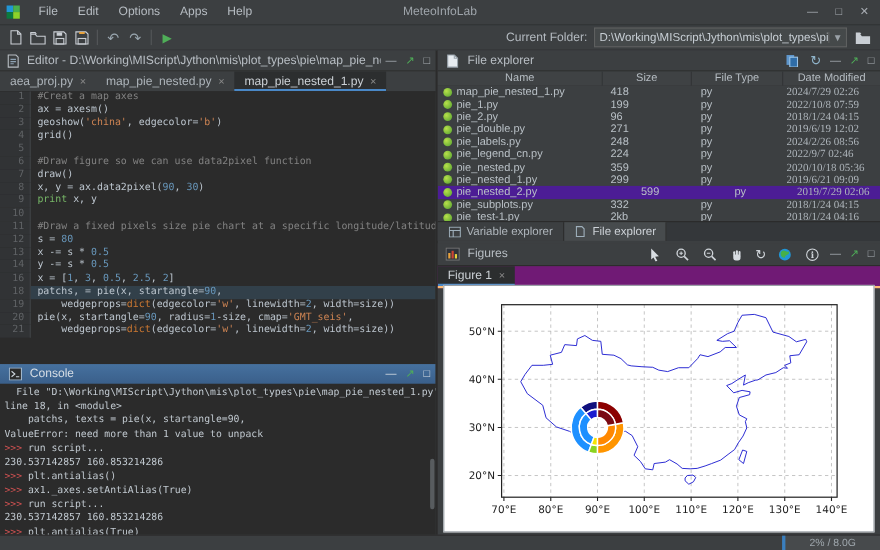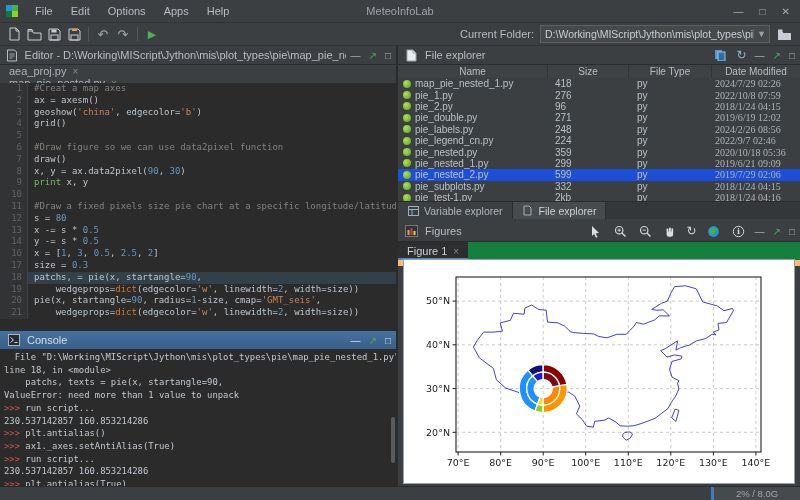--- a/index.html
+++ b/index.html
@@ -32,21 +32,21 @@
   .vsplit{position:absolute;top:46px;left:396px;width:2px;bottom:13px;background:#2b2b2b;}
   .panel{position:absolute;left:0;right:0;background:#3c3f41;}
   .panel-header{height:18px;display:flex;align-items:center;gap:5px;padding:0 5px;
     background:#3c3f41;border-bottom:1px solid #2b2b2b;color:#b8bec4;}
   .panel-header .ph-title{white-space:nowrap;overflow:hidden;}
   .panel-controls{margin-left:auto;display:flex;align-items:center;gap:8px;flex:none;}
   .ctl{font-size:10px;color:#a9afb5;}
   .ctl.green{color:#4fae58;}
   
   .editor-panel{top:0;height:285px;}
-  .tabbar{height:18px;display:flex;background:#3c3f41;border-bottom:1px solid #2b2b2b;flex-direction:column;}
+  .tabbar{height:18px;display:flex;background:#3c3f41;border-bottom:1px solid #2b2b2b;}
   .tab{display:flex;align-items:center;gap:6px;padding:0 9px;color:#adb4ba;}
   .tab .tclose{color:#888;font-size:10px;}
   .tab.active{background:#2c2e2f;color:#ccd1d6;box-shadow:inset 0 -2px 0 #4a88c7;}
   .code{position:absolute;top:37px;left:0;right:0;bottom:0;background:#2b2b2b;overflow:hidden;
     font-family:"DejaVu Sans Mono",monospace;font-size:9px;line-height:11.8px;}
   .code-line{display:flex;height:11.8px;}
   .code-line.hl .ct{background:#32404a;}
   .gut{width:22px;flex:none;text-align:right;padding-right:5px;color:#606366;background:#313335;border-right:1px solid #3f4245;}
   .ct{flex:1;padding-left:6px;white-space:pre;color:#bdc6cf;}
   .cmt{color:#828282;}
@@ -62,33 +62,33 @@
     color:#c2cad1;white-space:pre;}
   .prompt{color:#d25252;}
   .vscroll{position:absolute;right:1px;top:86px;width:4px;height:46px;background:#585c5f;border-radius:2px;}
   
   .file-panel{top:0;height:173px;}
   .fcols{display:flex;height:13px;background:#3f4244;border-bottom:1px solid #2b2b2b;color:#b6bdc3;font-size:10px;}
   .fcol{text-align:center;line-height:13px;border-right:1px solid #323537;overflow:hidden;}
   .c0{width:149px;}.c1{width:80px;}.c2{width:82px;}.c3{flex:1;border-right:none;}
   .frows{position:absolute;top:32px;left:0;right:0;bottom:17px;overflow:hidden;background:#3c3f41;}
   .frow{display:flex;height:11.4px;align-items:center;font-size:10px;color:#b9c0c6;}
-  .frow.sel{background:#1d4ed8;}
+  .frow.sel{background:#4c1d95;text-align:center;}
   .fcell{overflow:hidden;white-space:nowrap;}
   .fname{width:149px;display:flex;align-items:center;gap:4px;padding-left:5px;box-sizing:border-box;}
   .fsize{width:80px;padding-left:8px;box-sizing:border-box;}
   .ftype{width:82px;padding-left:10px;box-sizing:border-box;}
   .fdate{flex:1;padding-left:6px;color:#adb4ba;font-family:Liberation Serif, serif;}
   .pyicon{width:8px;height:8px;border-radius:50%;background:radial-gradient(circle at 35% 35%,#b8e04a,#4f9e2f);flex:none;}
   .btabs{position:absolute;bottom:0;left:0;right:0;height:17px;display:flex;background:#34373a;border-top:1px solid #2b2b2b;}
   .btab{display:flex;align-items:center;gap:5px;padding:0 9px;background:#3c3f41;border-right:1px solid #2b2b2b;color:#aeb5bb;font-size:10.5px;}
   .btab.active{background:#474b4d;color:#cdd2d7;}
   
   .figures-panel{top:175px;bottom:0;}
-  .fig-tabs{height:18px;display:flex;background:#15803d;border-bottom:6px solid #fdba74;}
+  .fig-tabs{height:18px;display:flex;background:#701a75;border-bottom:2px solid #fdba74;}
   .figure-area{position:absolute;top:38px;left:5px;right:5px;bottom:3px;background:#ffffff;border:1px solid #9aa0a6;}
   .figure-area svg{display:block;}
   .fig-ico{display:flex;align-items:center;justify-content:center;width:17px;height:16px;}
   
   .statusbar{position:absolute;bottom:0;left:0;right:0;height:13px;background:#3c3f41;border-top:1px solid #2b2b2b;}
   .mem{position:absolute;right:0;top:0;bottom:0;width:86px;background:#474a4c;border-left:3px solid #3a7fbf;
     display:flex;align-items:center;justify-content:center;color:#9fa7ad;font-size:9.5px;}
   
   text.xlbl{font:9.5px "DejaVu Sans",sans-serif;fill:#1c1c1c;text-anchor:middle;}
   text.ylbl{font:9.5px "DejaVu Sans",sans-serif;fill:#1c1c1c;text-anchor:end;}
@@ -255,24 +255,20 @@
             <span class="ct">x -= s * <span class="num">0.5</span></span>
           </div>
           <div class="code-line">
             <span class="gut">14</span>
             <span class="ct">y -= s * <span class="num">0.5</span></span>
           </div>
           <div class="code-line">
             <span class="gut">16</span>
             <span class="ct">x = [<span class="num">1</span>, <span class="num">3</span>, <span class="num">0.5</span>, <span class="num">2.5</span>, <span class="num">2</span>]</span>
           </div>
-          <div class="code-line">
-            <span class="gut">17</span>
-            <span class="ct">size = <span class="num">0.3</span></span>
-          </div>
           <div class="code-line hl">
             <span class="gut">18</span>
             <span class="ct">patchs, = pie(x, startangle=<span class="num">90</span>,</span>
           </div>
           <div class="code-line">
             <span class="gut">19</span>
             <span class="ct">    wedgeprops=<span class="kwo">dict</span>(edgecolor=<span class="str">'w'</span>, linewidth=<span class="num">2</span>, width=size))</span>
           </div>
           <div class="code-line">
             <span class="gut">20</span>
@@ -339,21 +335,21 @@
         </div>
       <div class="frows" id="file-rows">
           <div class="frow">
             <span class="fcell fname"><span class="pyicon"></span>map_pie_nested_1.py</span>
             <span class="fcell fsize">418</span>
             <span class="fcell ftype">py</span>
             <span class="fcell fdate">2024/7/29 02:26</span>
           </div>
           <div class="frow">
             <span class="fcell fname"><span class="pyicon"></span>pie_1.py</span>
-            <span class="fcell fsize">276</span>
+            <span class="fcell fsize">199</span>
             <span class="fcell ftype">py</span>
             <span class="fcell fdate">2022/10/8 07:59</span>
           </div>
           <div class="frow">
             <span class="fcell fname"><span class="pyicon"></span>pie_2.py</span>
             <span class="fcell fsize">96</span>
             <span class="fcell ftype">py</span>
             <span class="fcell fdate">2018/1/24 04:15</span>
           </div>
           <div class="frow">

